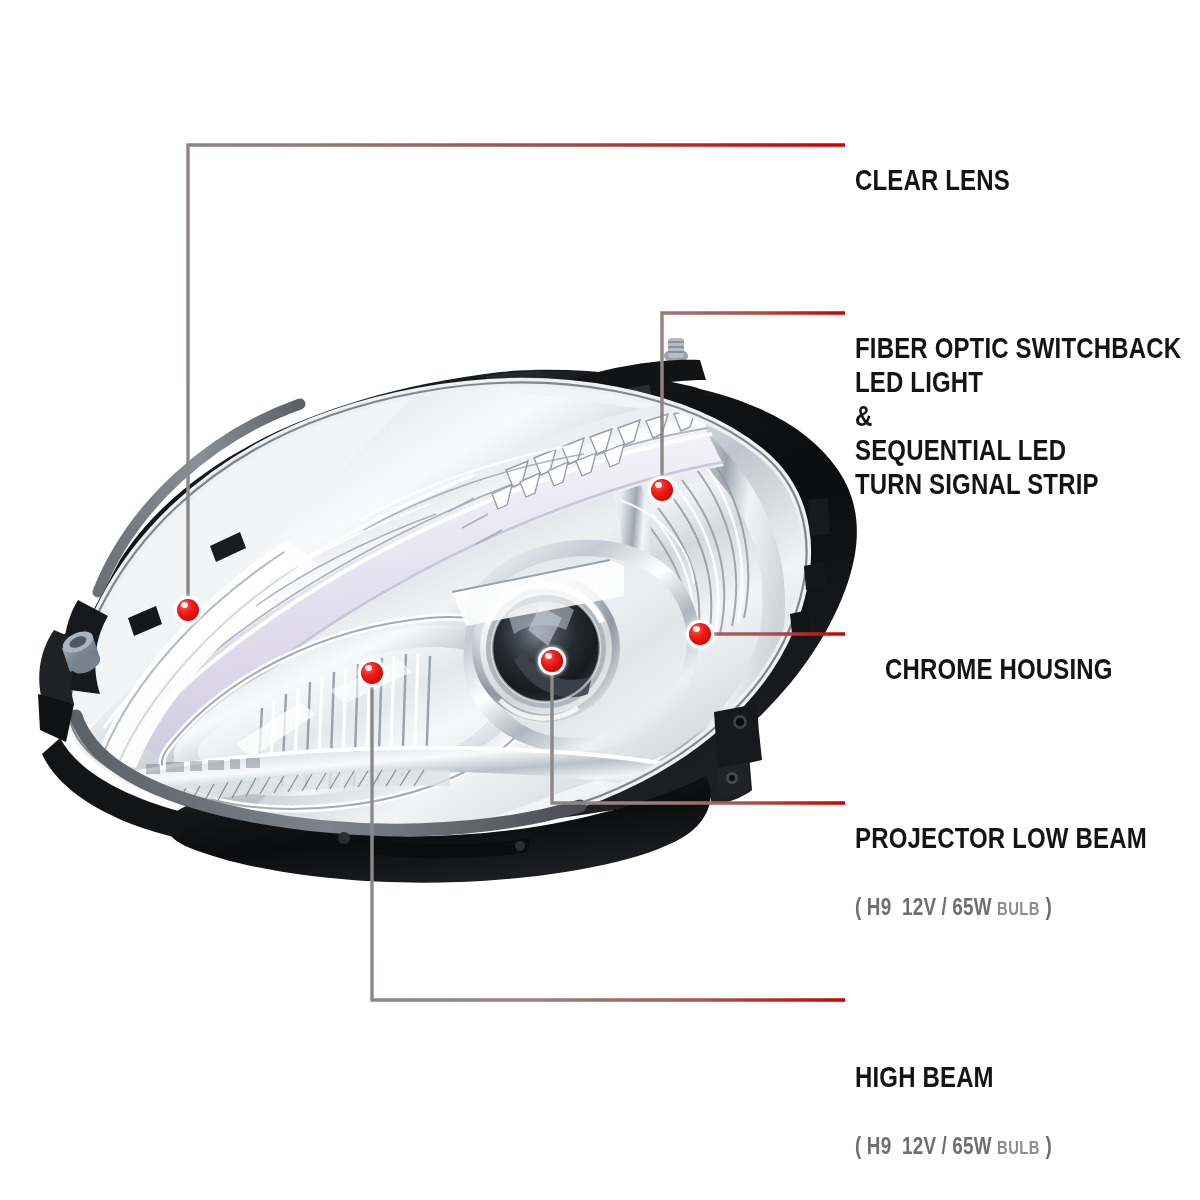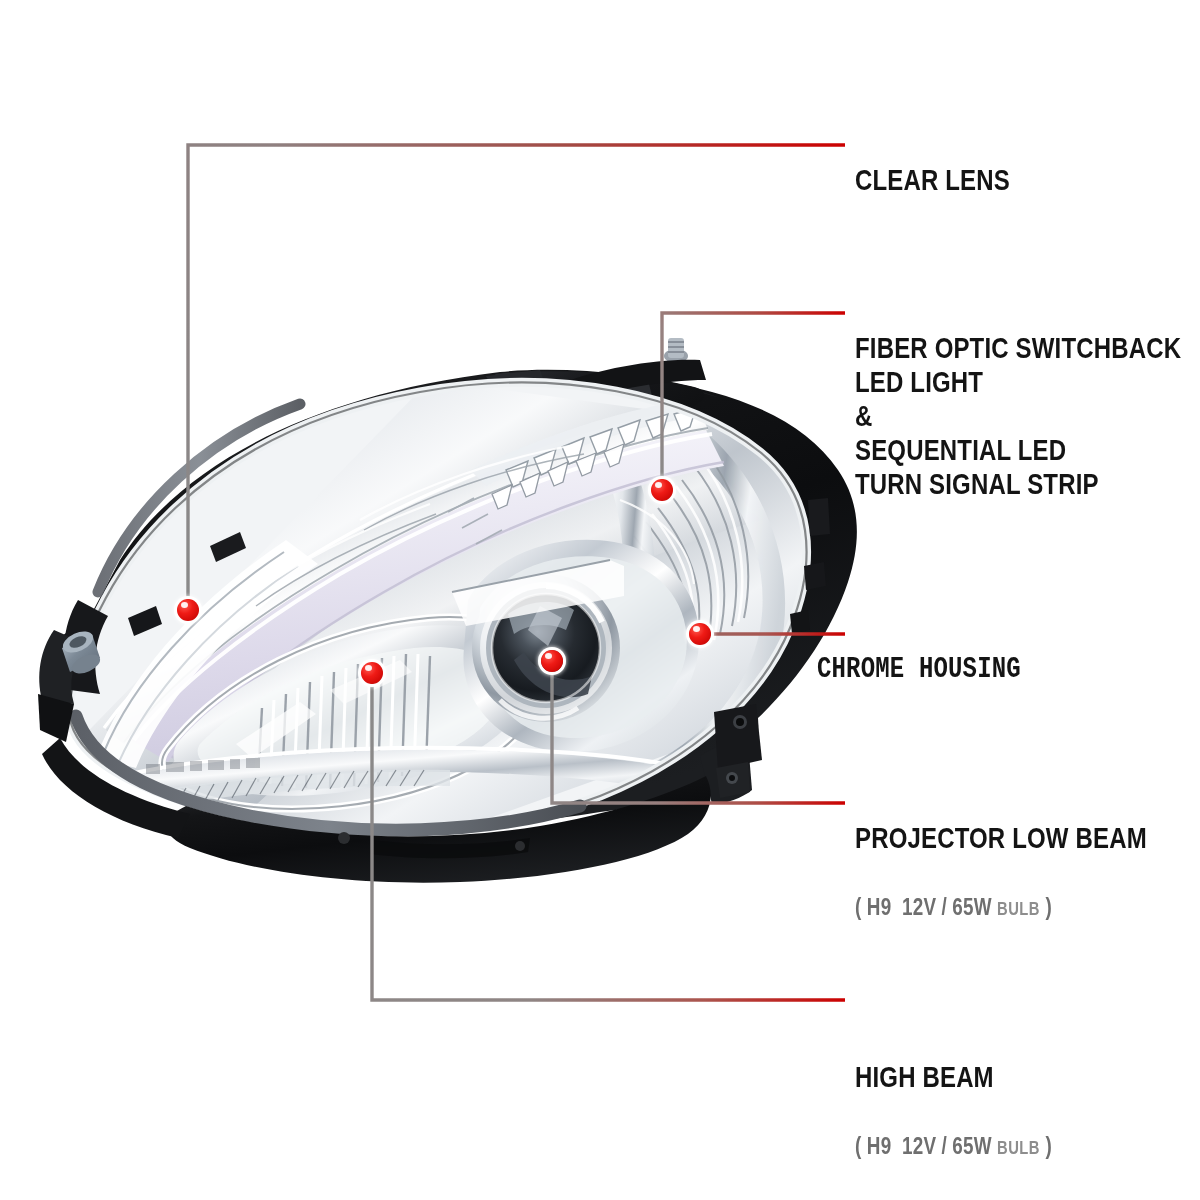--- a/index.html
+++ b/index.html
@@ -494,21 +494,21 @@
   </div>
 
   <div class="callout" style="left:855px;top:295px;">
     <span class="ttl">FIBER OPTIC SWITCHBACK
 LED LIGHT
 &amp;
 SEQUENTIAL LED
 TURN SIGNAL STRIP</span>
   </div>
 
-  <div class="callout" style="left:817px;top:616px;font-family:Liberation Mono, monospace;">
+  <div class="callout" style="left:885px;top:616px;">
     <span class="ttl">CHROME HOUSING</span>
   </div>
 
   <div class="callout" style="left:855px;top:785px;">
     <span class="ttl">PROJECTOR LOW BEAM</span>
     <span class="sub"><span>( H9  12V / 65W </span><span class="sm">BULB</span><span> )</span></span>
   </div>
 
   <div class="callout" style="left:855px;top:1024px;">
     <span class="ttl">HIGH BEAM</span>

